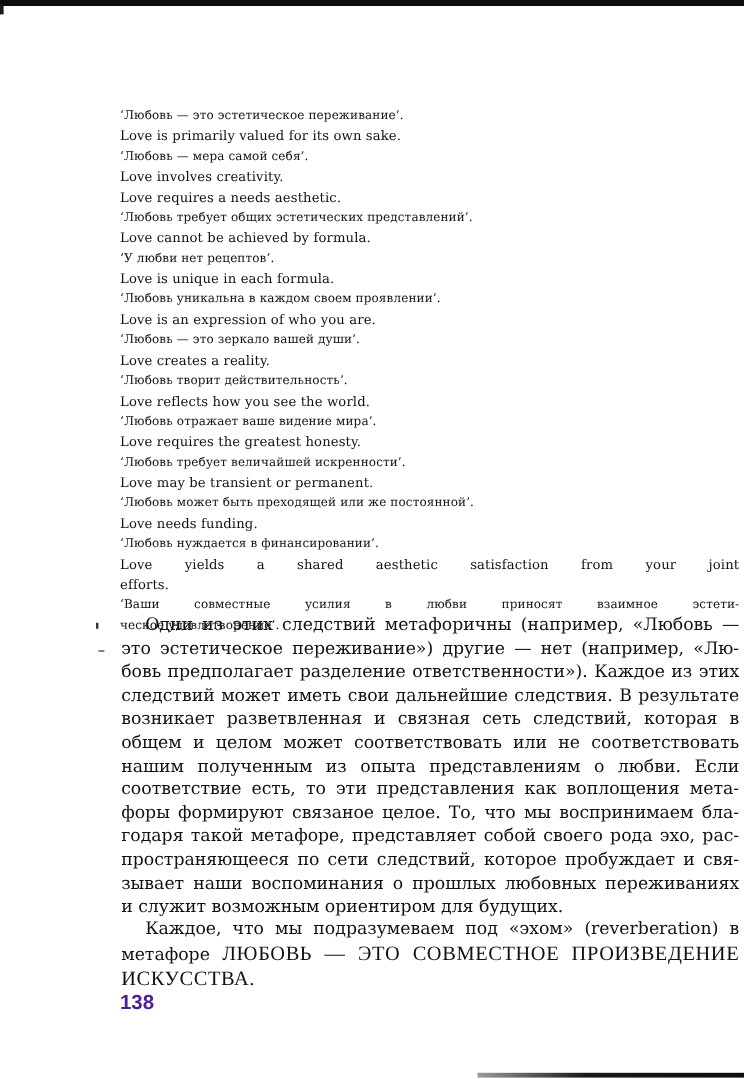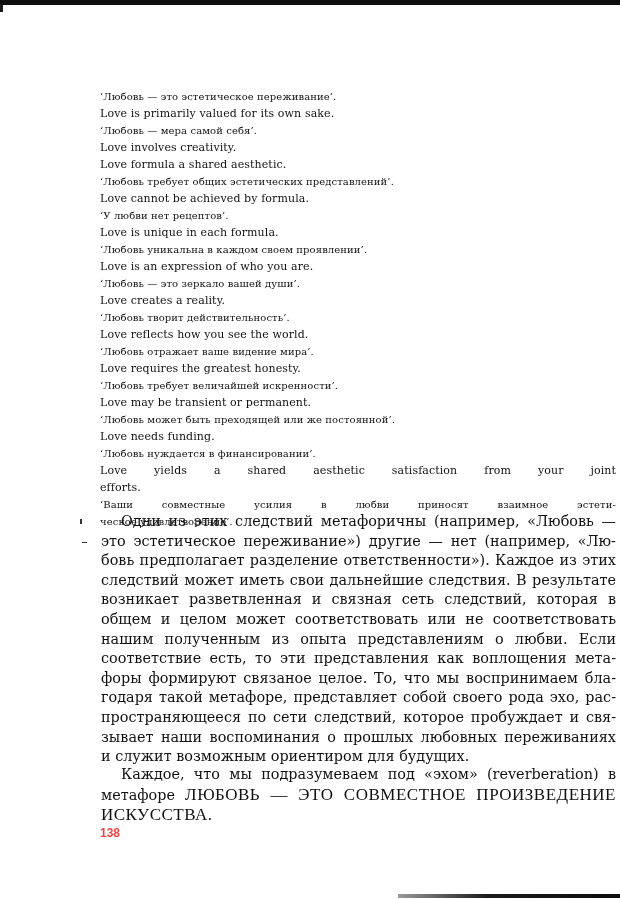--- a/index.html
+++ b/index.html
@@ -28,36 +28,36 @@
     .para {
       position: absolute; left: 101px; width: 515px; margin: 0;
       font-size: 14.4px; line-height: 19.6px; text-align: justify;
     }
     .para .jl { display: block; text-align: justify; text-align-last: justify; white-space: nowrap; }
     .para .jl-last { display: block; text-align: left; white-space: nowrap; }
     .indent { padding-left: 20px; }
     .caps { font-family: "Liberation Serif", "DejaVu Serif", serif; font-size: 17px; letter-spacing: 0.5px; }
     .page-number {
       position: absolute; left: 100px; top: 826px; font-family: "Liberation Sans", "DejaVu Sans", sans-serif;
-      font-weight: bold; font-size: 12px; color: #ef4444;
+      font-weight: bold; font-size: 17px; color: #4c1d95;
     }
     .speck { position: absolute; background: #333; }
   </style>
 </head>
 <body>
 
 <div class="top-border"></div>
 <div class="top-border-left"></div>
 
 <ul class="list">
   <li>‘Любовь — это эстетическое переживание’.</li>
   <li class="en">Love is primarily valued for its own sake.</li>
   <li>‘Любовь — мера самой себя’.</li>
   <li class="en">Love involves creativity.</li>
-  <li class="en">Love formula a shared aesthetic.</li>
+  <li class="en">Love requires a needs aesthetic.</li>
   <li>‘Любовь требует общих эстетических представлений’.</li>
   <li class="en">Love cannot be achieved by formula.</li>
   <li>‘У любви нет рецептов’.</li>
   <li class="en">Love is unique in each formula.</li>
   <li>‘Любовь уникальна в каждом своем проявлении’.</li>
   <li class="en">Love is an expression of who you are.</li>
   <li>‘Любовь — это зеркало вашей души’.</li>
   <li class="en">Love creates a reality.</li>
   <li>‘Любовь творит действительность’.</li>
   <li class="en">Love reflects how you see the world.</li>

